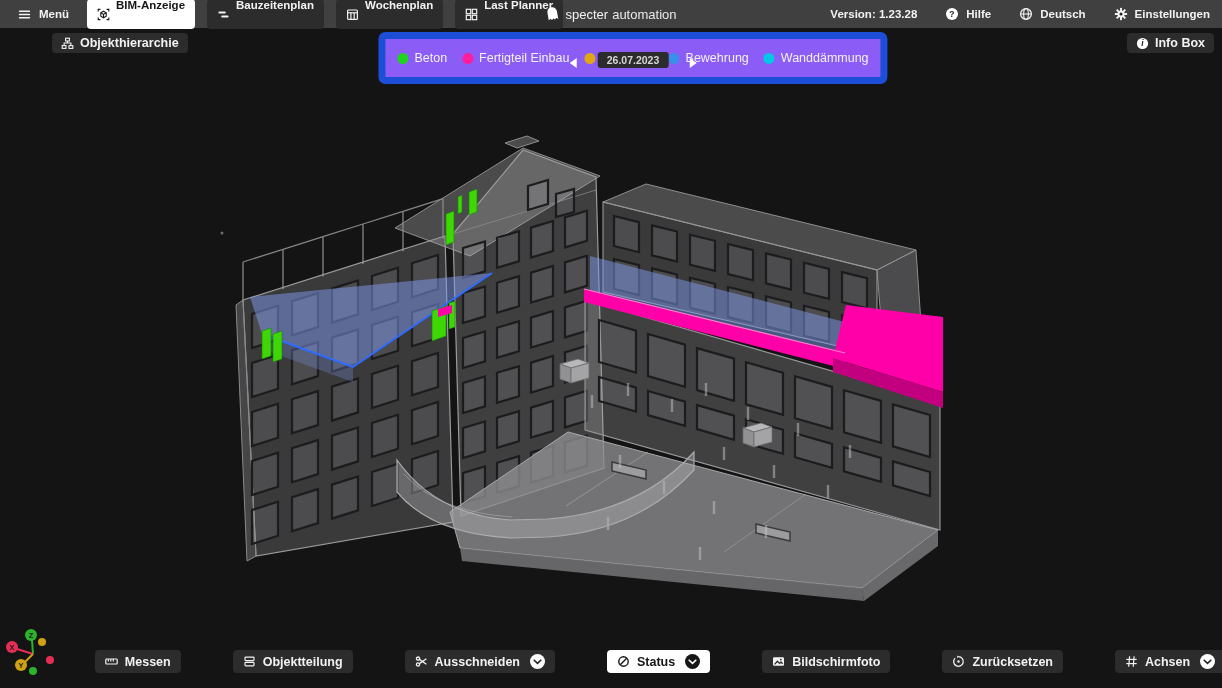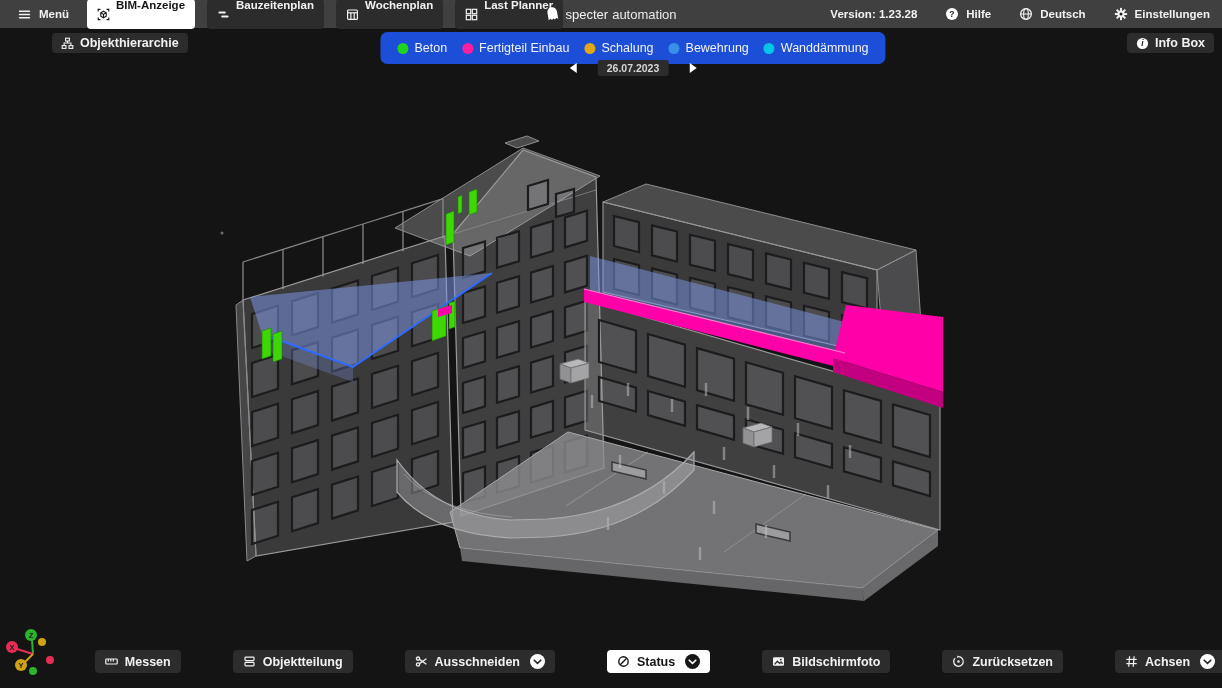--- a/index.html
+++ b/index.html
@@ -21,28 +21,28 @@
   .tb-right { margin-left:auto; display:flex; align-items:center; gap:28px; font-size:11.5px; font-weight:700; }
   .tb-item { display:flex; align-items:center; gap:7px; cursor:pointer; white-space:nowrap; }
   .icon { display:flex; flex:none; align-items:center; }
   .icon svg { display:block; }
 
   
   .pill-btn { position:absolute; top:33px; display:flex; align-items:center; gap:6px; background:#2c2c2c;
               border-radius:4px; padding:3px 9px; font-size:12.5px; font-weight:600; z-index:5; cursor:pointer;margin-left:44px; }
   #objh { left:8px; } #infobox { right:8px; }
   .legend { position:absolute; top:32px; left:50%; transform:translateX(calc(-50% + 22px));
-            display:flex; align-items:center; gap:15px; background:#1d4ed8; border:5px solid #1d4ed8;
-            border-radius:7px; padding:4px 12px; font-size:12.5px; z-index:5; }
+            display:flex; align-items:center; gap:15px; background:#8b5cf6; border:7px solid #1d4ed8;
+            border-radius:7px; padding:12px 12px; font-size:12.5px; z-index:5; }
   .legend-item { display:flex; align-items:center; gap:6px; cursor:pointer; white-space:nowrap; }
   .dot { width:11px; height:11px; border-radius:50%; }
 
   
-  .datenav { position:absolute; top:60px; left:50%; transform:translateX(calc(-50% + 22px));
-             display:flex; align-items:center; gap:21px; z-index:5; }
+  .datenav { position:absolute; top:52px; left:50%; transform:translateX(calc(-50% + 22px));
+             display:flex; align-items:flex-end; gap:21px; z-index:5; }
   .nav-arrow { width:0; height:0; border-style:solid; cursor:pointer; }
   .nav-arrow.left  { border-width:5.5px 7px 5.5px 0; border-color:transparent #ffffff transparent transparent; }
   .nav-arrow.right { border-width:5.5px 0 5.5px 7px; border-color:transparent transparent transparent #ffffff; }
   .date-pill { background:#2c2c2c; color:#d6d6d6; font-size:10.5px; font-weight:700;
                padding:2px 9px; border-radius:3px; }
 
   
   .scene { position:absolute; top:0; left:0; z-index:1; }
   .win { fill:rgba(235,238,245,0.10); stroke:#1c1c1e; stroke-width:2.2; }
 

